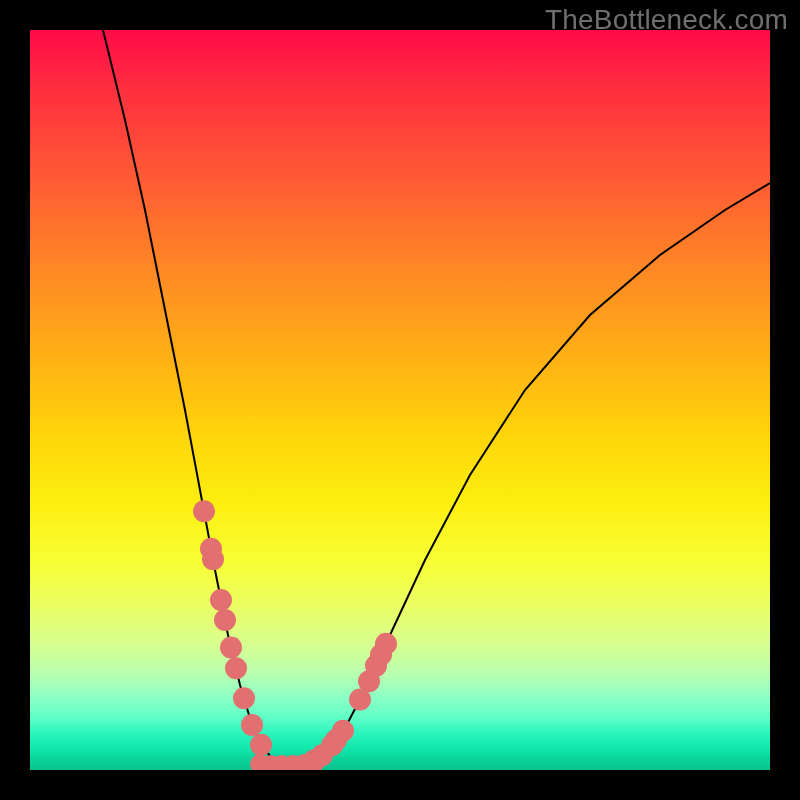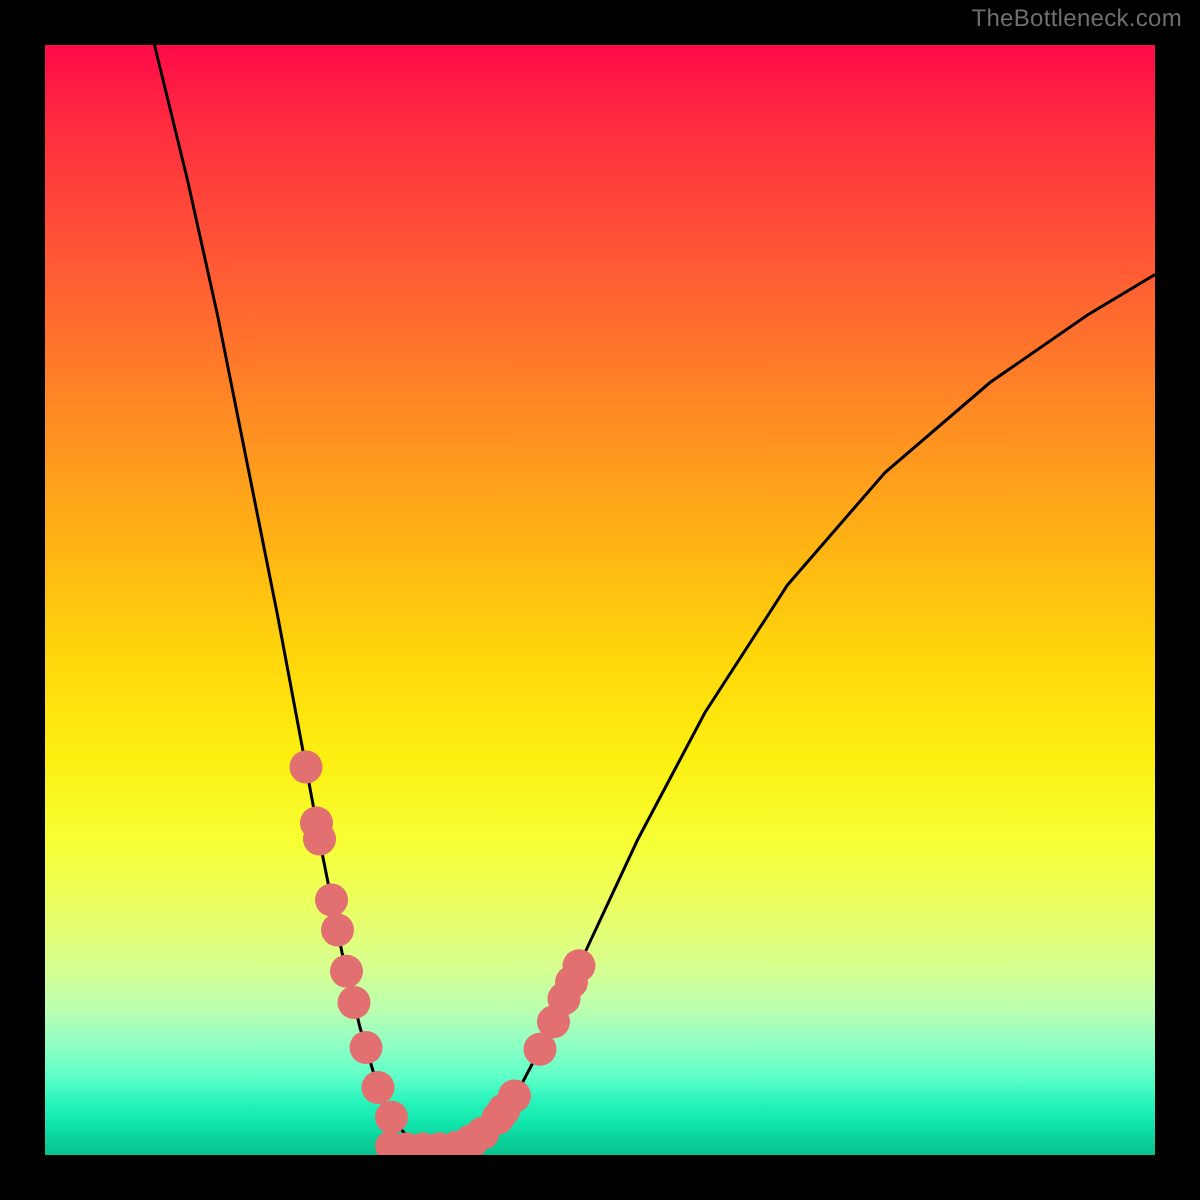--- a/index.html
+++ b/index.html
@@ -16,21 +16,21 @@
     width: 800px;
     height: 800px;
     box-sizing: border-box;
     background: #000;
   }
   .watermark {
     position: absolute;
     top: 4px;
     right: 12px;
     color: #6f6f6f;
-    font-size: 16px;
+    font-size: 28px;
     font-weight: 400;
     letter-spacing: 0.2px;
     z-index: 10;
     user-select: none;
   }
   .plot-area {
     position: absolute;
     left: 30px;
     top: 30px;
     width: 740px;

